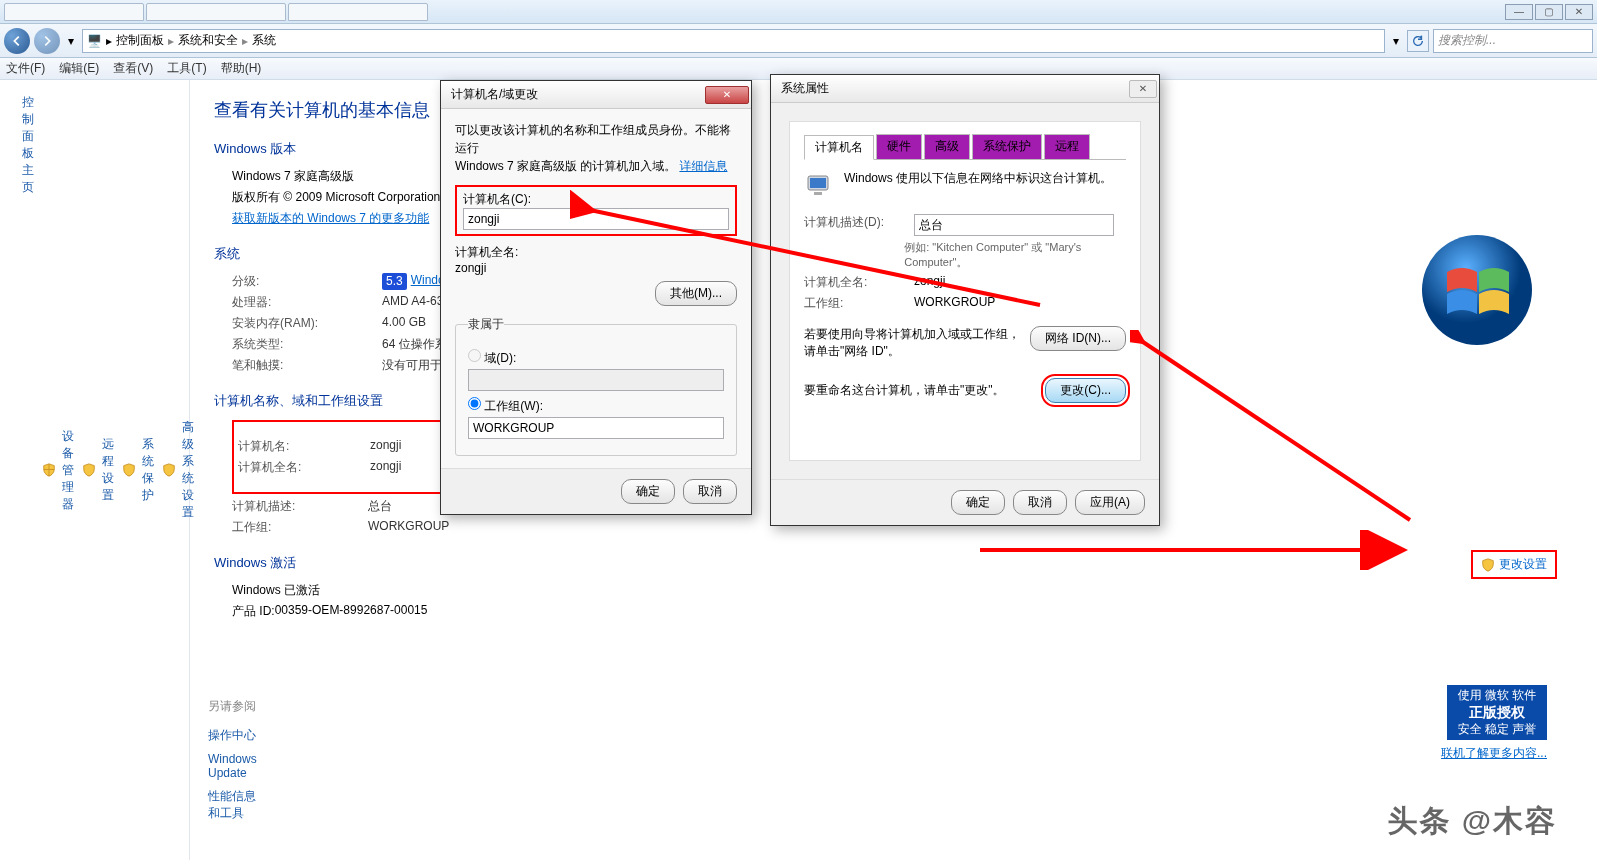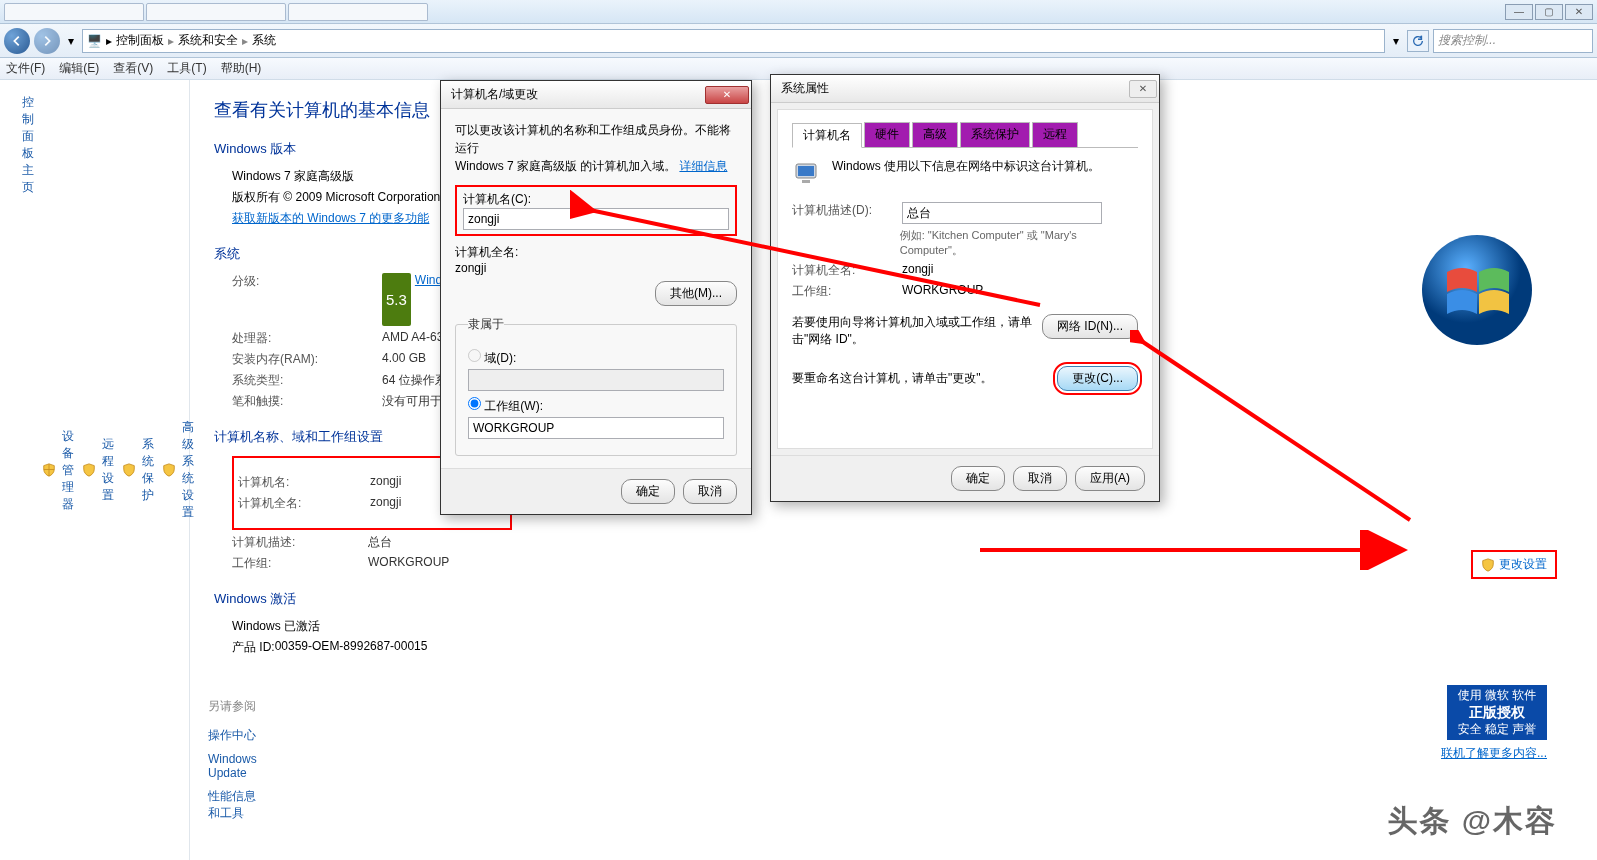--- a/index.html
+++ b/index.html
@@ -27,21 +27,21 @@
 .sidebar .shield{width:14px;height:14px;flex-shrink:0}
 .sidebar .bottom{margin-top:auto;padding-bottom:20px}
 .sidebar .see{color:#888;font-size:12px;padding:4px 0 8px 14px}
 .main{flex:1;padding:18px 24px;position:relative;overflow:hidden}
 .main h1{color:#003399;font-size:18px;font-weight:normal;margin-bottom:18px}
 .section-title{color:#003399;font-size:13px;margin:18px 0 10px}
 .row{display:flex;margin:4px 0;font-size:12px}
 .row .lab{width:150px;color:#555}
 .row .val{color:#333}
 .link{color:#0066cc;text-decoration:underline;cursor:pointer}
-.badge{display:inline-block;background:#4d7c0f;color:#fff;font-size:15px;padding:18px 4px;border-radius:2px;margin-right:4px}
+.badge{display:inline-block;background:#1d4ed8;color:#fff;font-size:12px;padding:1px 4px;border-radius:2px;margin-right:4px}
 .redbox{border:2px solid red}
 .change-link{position:absolute;right:40px;top:470px;border:2px solid red;padding:4px 8px;display:flex;align-items:center;gap:4px;color:#0066cc;font-size:12px}
 .dialog{position:absolute;background:#f0f0f0;border:1px solid #333;box-shadow:4px 4px 12px rgba(0,0,0,0.3)}
 .dialog .titlerow{height:28px;background:linear-gradient(#fff,#e8e8e8);display:flex;align-items:center;padding:0 2px 0 10px;font-size:12px;border-bottom:1px solid #ccc}
 .dialog .closebtn{margin-left:auto;width:44px;height:18px;background:linear-gradient(#e9a0a0,#c94545);border:1px solid #a03030;border-radius:2px;color:#fff;display:flex;align-items:center;justify-content:center;font-size:10px}
 .dialog .body{padding:12px 14px;font-size:12px}
 .dlg-props{left:770px;top:74px;width:390px}
 .dlg-rename{left:440px;top:80px;width:312px}
 .tabs2{display:flex;border-bottom:1px solid #bbb;margin-bottom:10px}
 .tabs2 .t{padding:3px 10px;border:1px solid #bbb;border-bottom:none;background:#a21caf;margin-right:2px;font-size:12px}
@@ -256,21 +256,21 @@
     <div class="online link">联机了解更多内容...</div>
 
   </div>
 </div>
 
 <div class="dialog dlg-props">
   <div class="titlerow">
     <span>系统属性</span>
     <div class="closebtn" style="background:#eee;color:#555;border-color:#bbb;width:28px">✕</div>
   </div>
-  <div class="body" style="background:#fff;height:340px;margin:6px;border:1px solid #ddd">
+  <div class="body" style="background:#fff;height:340px;margin:18px;border:1px solid #ddd">
     <div class="tabs2">
       <div class="t active">计算机名</div>
       <div class="t">硬件</div>
       <div class="t">高级</div>
       <div class="t">系统保护</div>
       <div class="t">远程</div>
     </div>
     <div style="display:flex;gap:8px;margin-bottom:12px">
       <svg width="32" height="32" viewBox="0 0 32 32">
           <rect x="4" y="6" width="20" height="14" rx="2" fill="#cfd8e4" stroke="#888"></rect>

